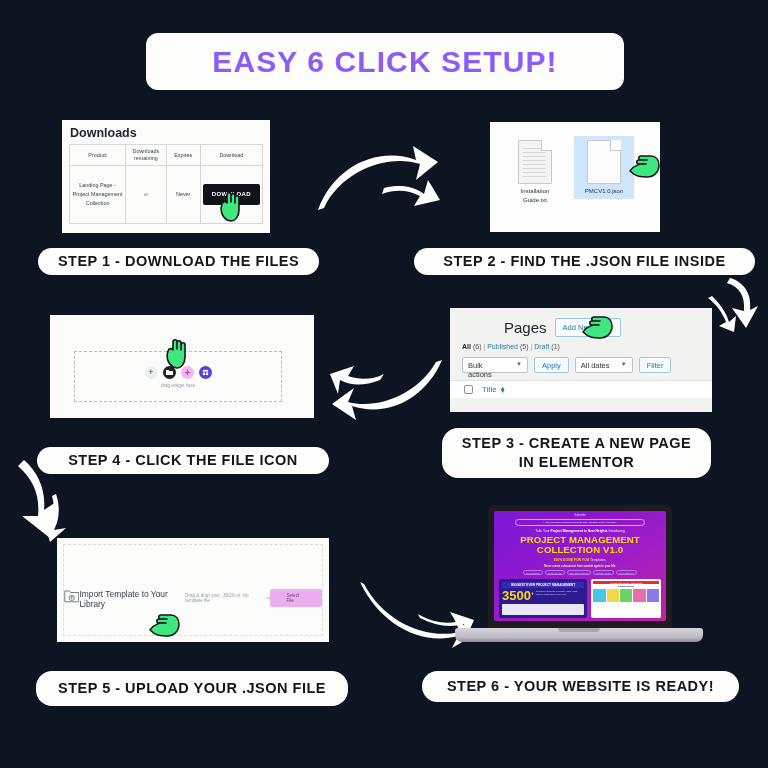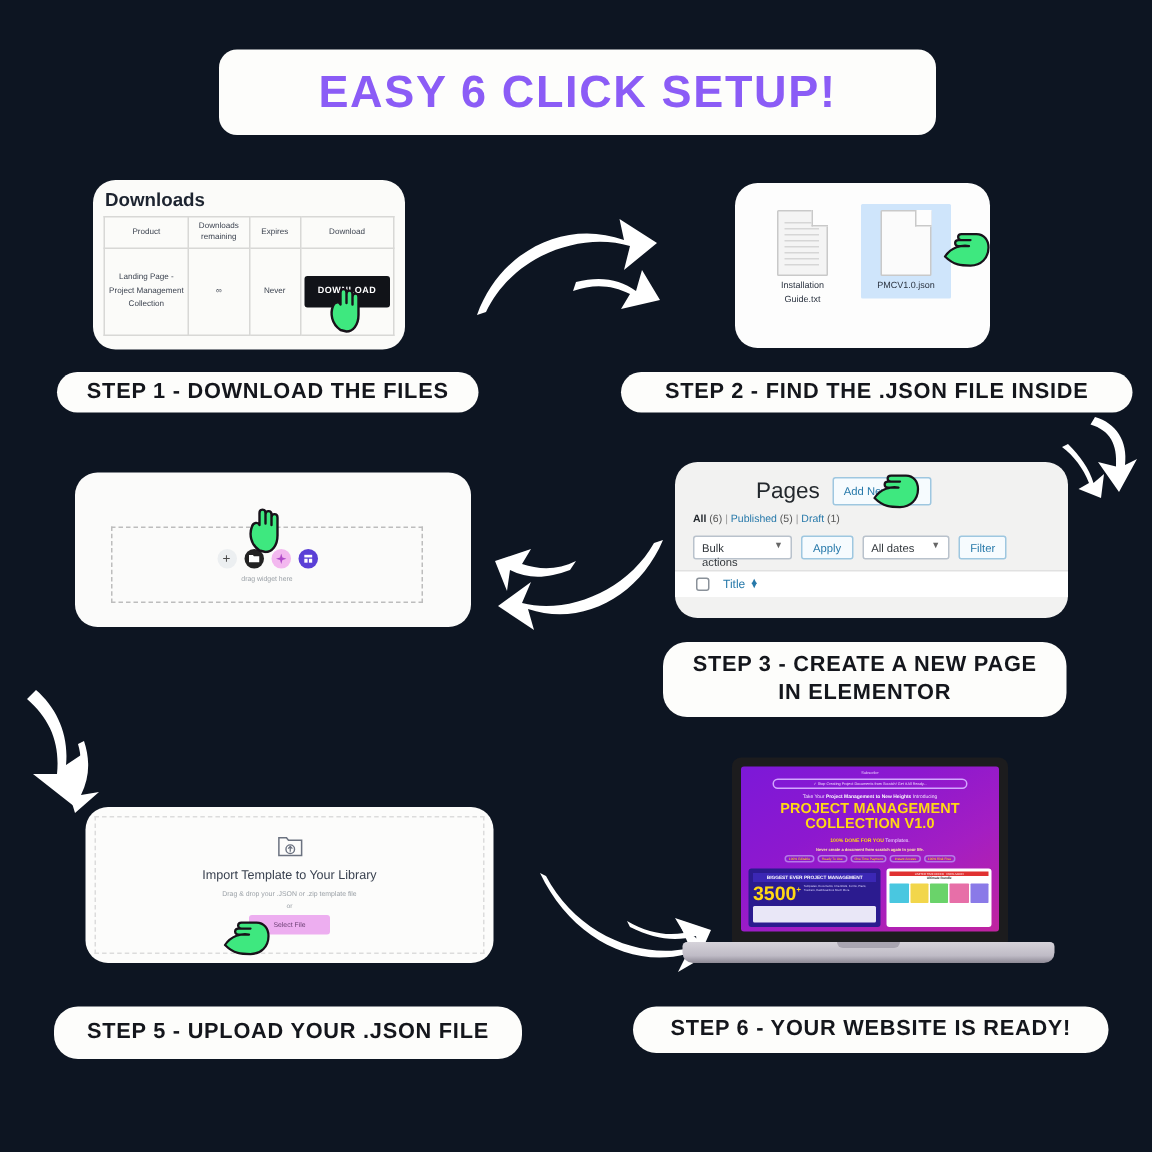--- a/index.html
+++ b/index.html
@@ -32,21 +32,21 @@
     color: #14161c; line-height: 1.32;
   }
   #cap1 { left: 38px;  top: 248px; width: 281px; height: 27px; }
   #cap2 { left: 414px; top: 248px; width: 341px; height: 27px; }
   #cap3 { left: 442px; top: 428px; width: 269px; height: 50px; }
   #cap4 { left: 37px;  top: 447px; width: 292px; height: 27px; }
   #cap5 { left: 36px;  top: 671px; width: 312px; height: 35px; }
   #cap6 { left: 422px; top: 671px; width: 317px; height: 31px; }
 
   
-  .card { position: absolute; background: #f7f7f5; overflow: hidden; border-radius: 15px; }
+  .card { position: absolute; background: #f7f7f5; overflow: hidden; }
 
   
   #s1 { left: 62px; top: 120px; width: 208px; height: 113px; background:#fbfbf9; }
   #s1 .dl-head { font-size: 12.5px; font-weight: bold; color:#1d2430; padding: 6px 0 4px 8px; }
   #s1 table { width: 194px; margin-left: 7px; border-collapse: collapse; }
   #s1 th, #s1 td {
     border: 1px solid #d8d8d6; font-size: 5.4px; color:#3c4350;
     text-align: center; vertical-align: middle; font-weight: normal;
   }
   #s1 th { height: 21px; padding: 1px; line-height: 1.25; }
@@ -119,21 +119,21 @@
   .el-b.plus  { background:#eceff1; color:#4a4a4a; font-size:9px; }
   .el-b.fold  { background:#222; }
   .el-b.ai    { background:#f3b8ef; }
   .el-b.purple{ background:#5a3fd6; }
   .el-drop .hint { font-size:4.6px; color:#9aa0a6; }
 
   
   #s5 { left: 57px; top: 538px; width: 272px; height: 104px; background:#fcfcfb; }
   .imp-inner {
     position:absolute; inset:6px; border:1px dashed #dcdcdc;
-    display:flex; flex-direction:column; align-items:center; padding-top:11px;
+    display:flex; flex-direction:row; align-items:center; padding-top:11px;
   }
   .imp-title { font-size:8.4px; color:#3a4250; margin-top:6px; }
   .imp-sub   { font-size:4.6px; color:#9aa0a6; margin-top:5px; }
   .imp-or    { font-size:4.4px; color:#9aa0a6; margin-top:3px; }
   .imp-btn {
     margin-top:4px; background:#edaef0; color:#6a3f72; font-size:4.6px;
     padding:4px 16px; border-radius:2px;
   }
 
   
@@ -352,20 +352,23 @@
       </div>
       <div class="hint">drag widget here</div>
     </div>
   </div>
   <div class="hand" style="left:164px; top:337px;">
     <svg width="26" height="32" viewBox="0 0 26 32">
       <path d="M9 30 C3 26 2 19 4 14 C5 11 8 11 9 13 L9 5 C9 2 13 2 13 5 L13 12 L13 6 C13 3 17 3 17 6 L17 13 L17 8 C17 5 21 5 21 8 L21 20 C21 27 17 31 13 31 Z" fill="#3ee87f" stroke="#18121a" stroke-width="1.6" stroke-linejoin="round"></path>
     </svg>
   </div>
 
+  <div class="pill" id="cap4">
+    <span>STEP 4 - CLICK THE FILE ICON</span>
+  </div>
 
   <svg class="arrow" style="left:4px; top:458px;" width="74" height="86" viewBox="0 0 74 86">
     <path d="M20 2 C34 14 42 32 40 52 L52 44 L46 80 L18 58 L34 58 C36 38 30 22 14 8 Z" fill="#ffffff"></path>
     <path d="M52 36 C56 48 56 60 50 72 L62 70 L46 84 L40 64 L46 68 C50 58 51 48 48 38 Z" fill="#ffffff"></path>
   </svg>
 
   <div class="card" id="s5">
     <div class="imp-inner">
       <svg width="17" height="16" viewBox="0 0 20 19">
         <path d="M1 3h6l1.6 2H19v12H1Z" fill="none" stroke="#6b7280" stroke-width="1.2"></path>

